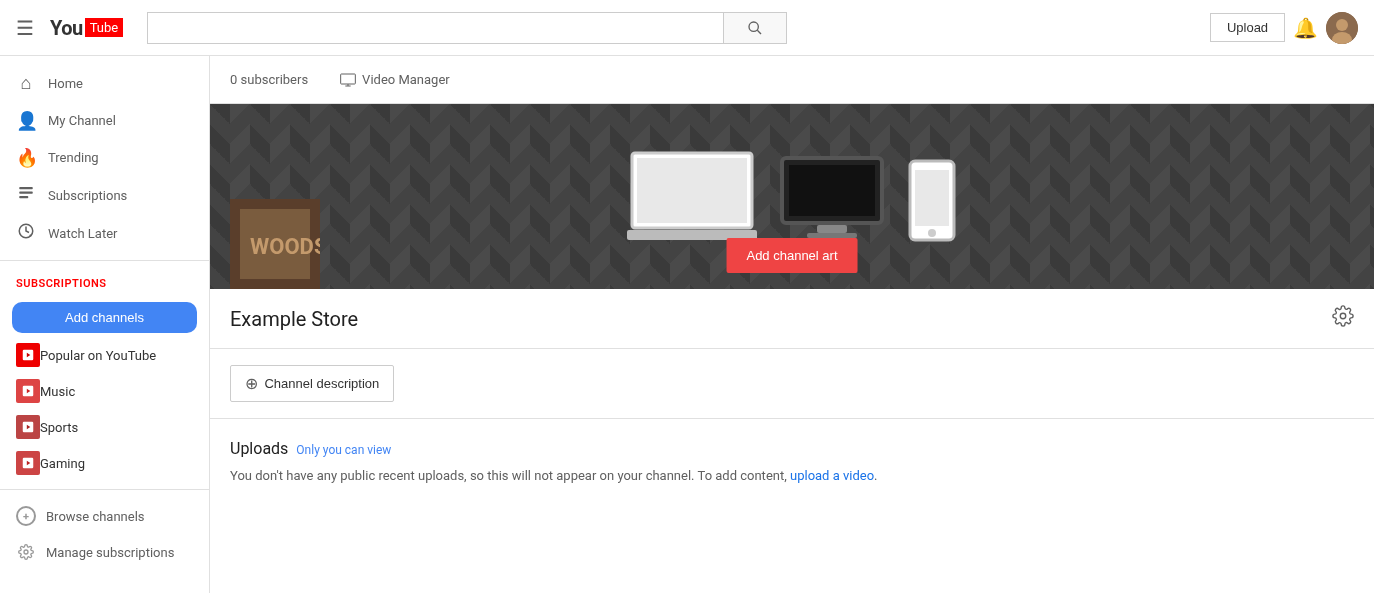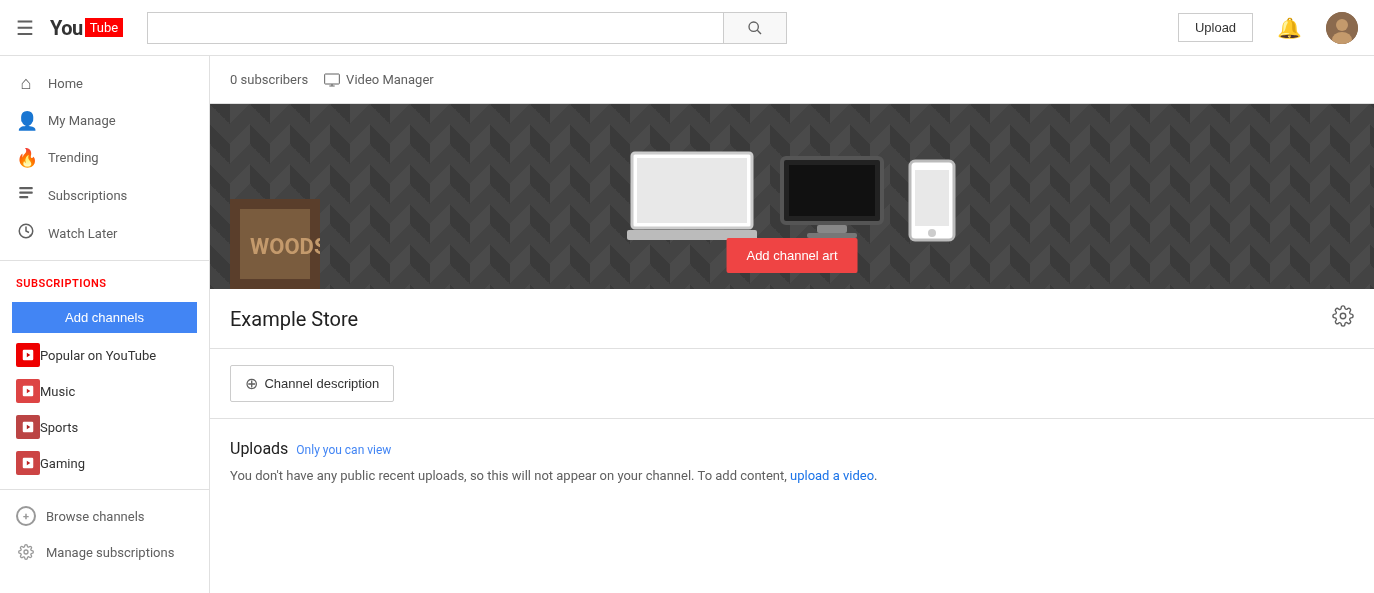--- a/index.html
+++ b/index.html
@@ -63,21 +63,21 @@
       cursor: pointer;
       display: flex;
       align-items: center;
       justify-content: center;
       color: #606060;
     }
     .header-right {
       display: flex;
       align-items: center;
       margin-left: auto;
-      gap: 24px;
+      gap: 8px;
     }
     .upload-btn {
       border: 1px solid #ccc;
       background: #fff;
       padding: 6px 16px;
       font-size: 13px;
       cursor: pointer;
       color: #333;
     }
     .bell-icon {
@@ -143,21 +143,21 @@
     }
     .add-channels-btn {
       margin: 4px 12px;
       background: #4285f4;
       color: #fff;
       border: none;
       padding: 8px 0;
       width: calc(100% - 24px);
       cursor: pointer;
       font-size: 13px;
-      border-radius: 0;
+      border-radius: 10px;
       display: flex;
       align-items: center;
       justify-content: center;
     }
     .channel-item {
       display: flex;
       align-items: center;
       padding: 6px 16px;
       cursor: pointer;
       font-size: 13px;
@@ -218,21 +218,21 @@
     }
 
     
     .channel-subheader {
       display: flex;
       align-items: center;
       padding: 0 20px;
       height: 48px;
       border-bottom: 1px solid #e0e0e0;
       background: #fff;
-      gap: 16px;
+      gap: 32px;
     }
     .subscribers-count {
       font-size: 13px;
       color: #606060;
     }
     .video-manager-link {
       display: flex;
       align-items: center;
       gap: 6px;
       font-size: 13px;
@@ -389,21 +389,21 @@
 
 <div class="layout">
 
   <div class="sidebar">
     <div class="sidebar-item">
       <span class="icon">⌂</span>
       <span>Home</span>
     </div>
     <div class="sidebar-item">
       <span class="icon">👤</span>
-      <span>My Manage</span>
+      <span>My Channel</span>
     </div>
     <div class="sidebar-item">
       <span class="icon">🔥</span>
       <span>Trending</span>
     </div>
     <div class="sidebar-item">
       <span class="icon">
         <svg width="18" height="18" viewBox="0 0 24 24" fill="#606060">
             <rect x="3" y="4" width="18" height="3" rx="1"></rect>
             <rect x="3" y="10" width="18" height="3" rx="1"></rect>

